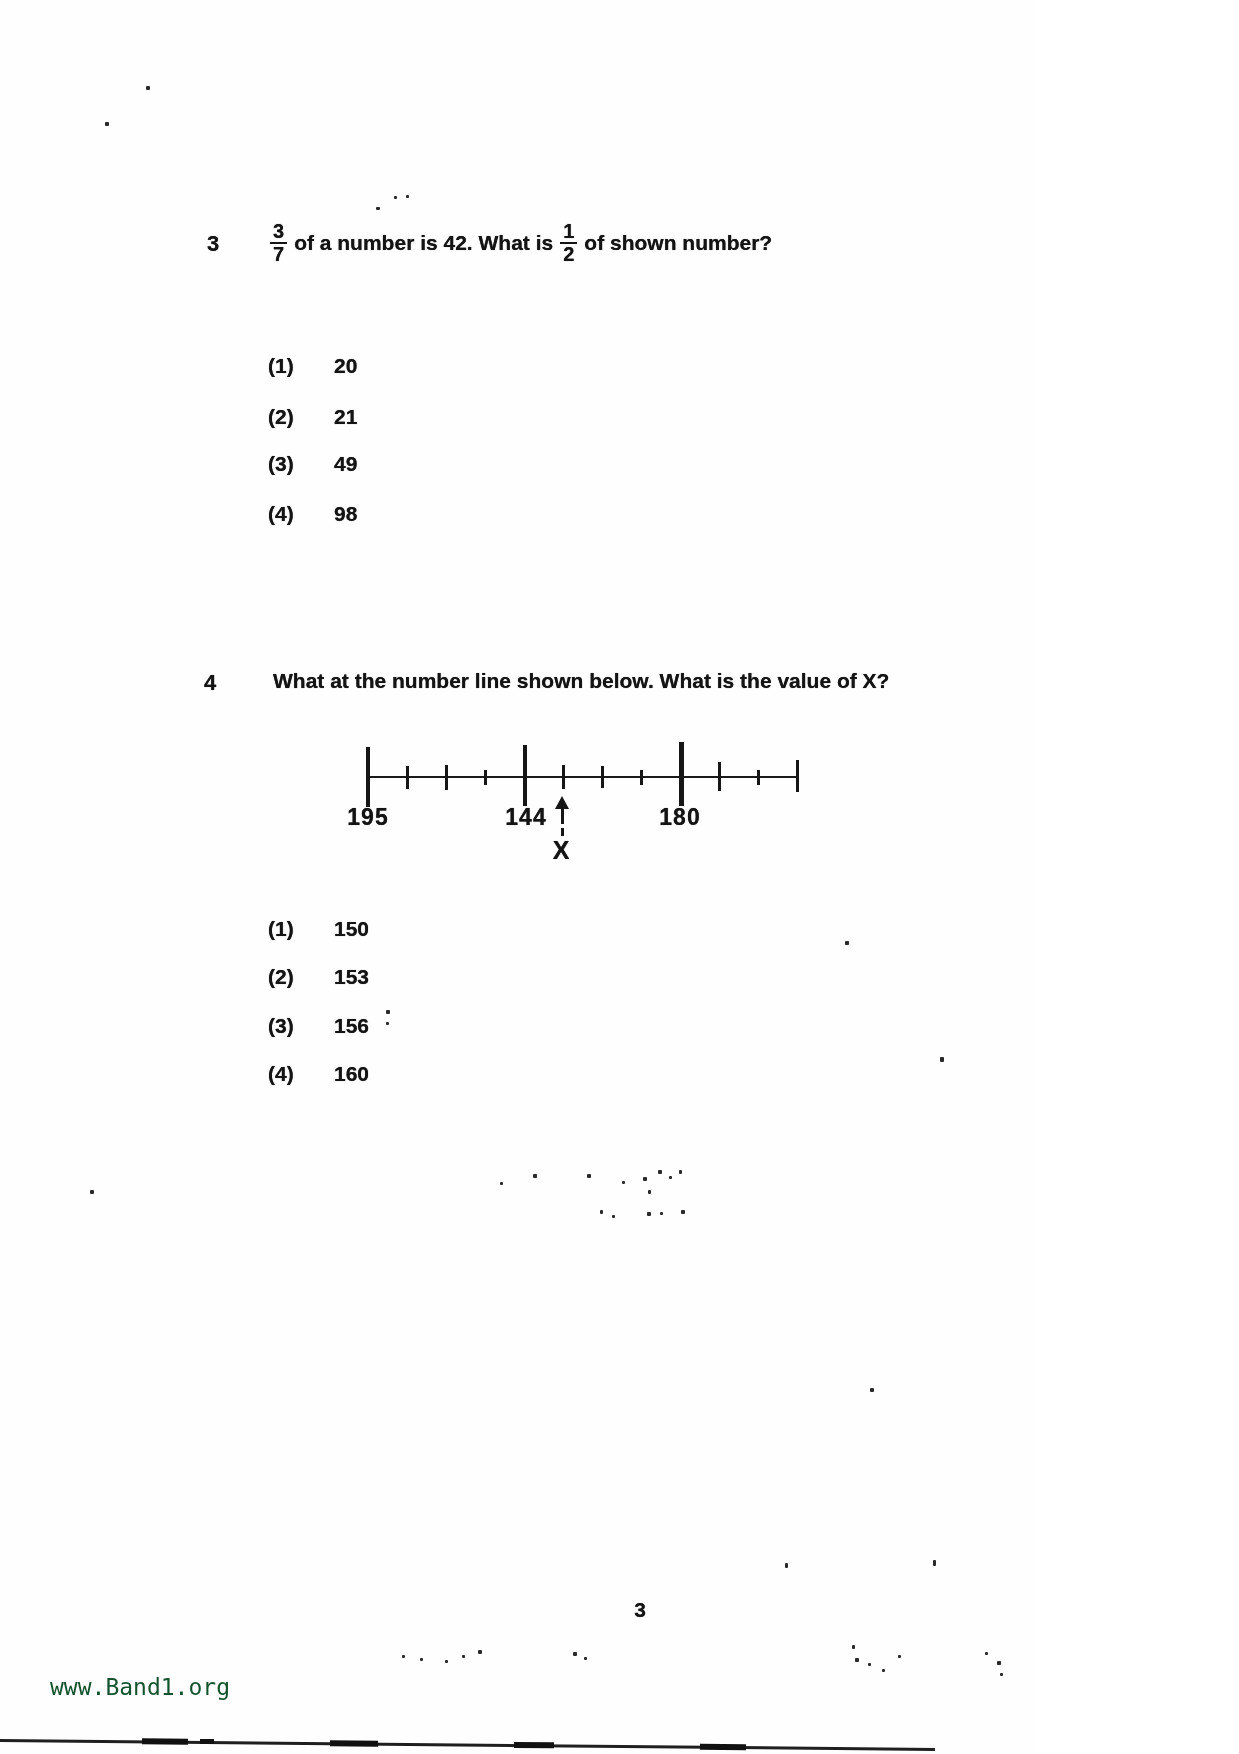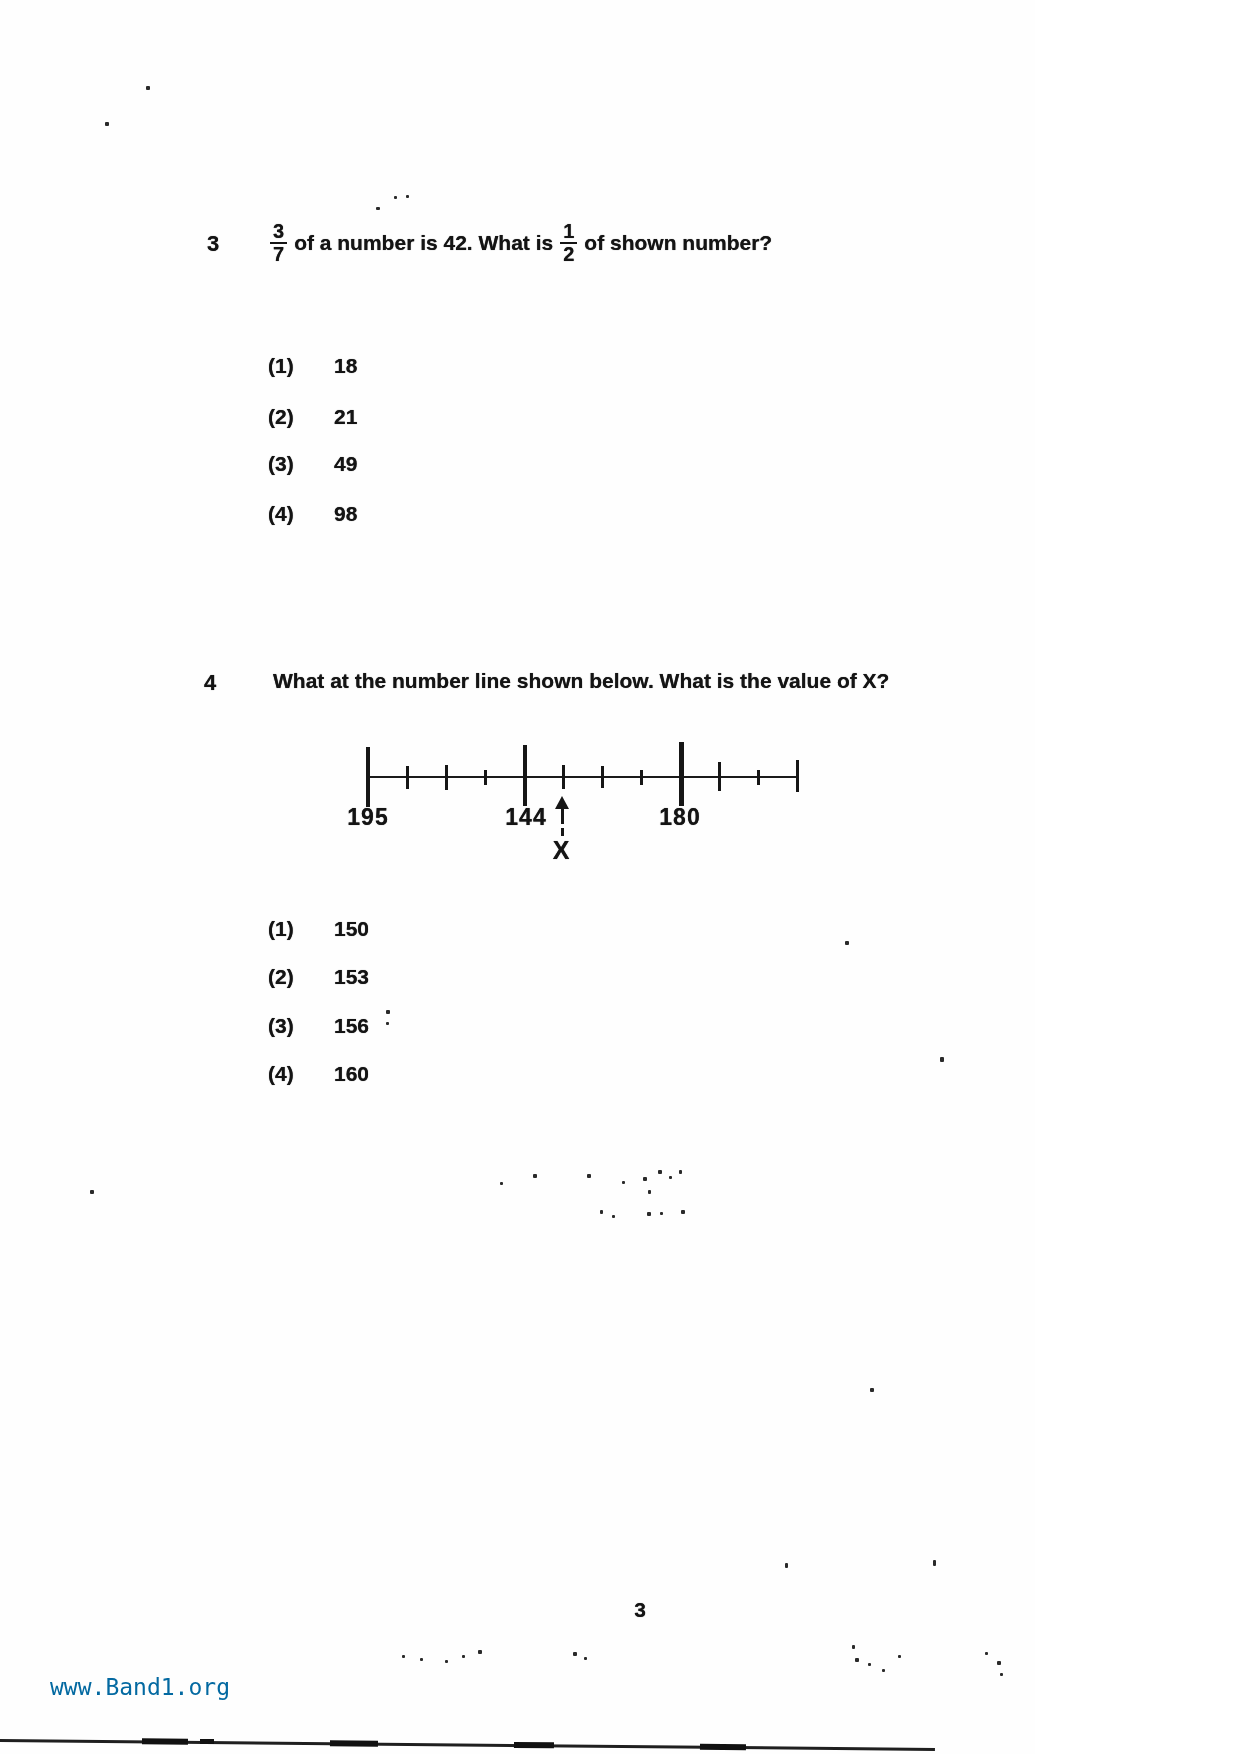--- a/index.html
+++ b/index.html
@@ -31,21 +31,21 @@
   .nl-label{ position:absolute; width:60px; top:74px; text-align:center;
              font-size:23px; font-weight:bold; letter-spacing:1px; }
   .nl-arrowhead{ position:absolute; left:215px; top:66px; width:0; height:0;
     border-left:7px solid transparent; border-right:7px solid transparent;
     border-bottom:13px solid #161616; }
   .nl-stem{ position:absolute; left:220.5px; background:#161616; width:3px; }
   .nl-x{ position:absolute; left:199px; top:106px; width:44px; text-align:center;
          font-size:25px; font-weight:bold; }
   .pagenum{ position:absolute; left:610px; top:1598px; width:60px; text-align:center;
             font-size:21px; font-weight:bold; }
-  .watermark{ position:absolute; left:50px; top:1674px; font-size:23px; color:#0369a1;
+  .watermark{ position:absolute; left:50px; top:1674px; font-size:23px; color:#14532d;
               font-family:"DejaVu Sans Mono", monospace; }
   .scanline{ position:absolute; left:0px; top:1739px; width:935px; height:2.6px;
              background:#1f1f1f; transform:rotate(0.55deg); transform-origin:left center; }
   .scanline .seg{ position:absolute; top:-2px; height:6px; background:#111; }
   .dot{ position:absolute; background:#2a2a2a; border-radius:1px; }
 </style>
 </head>
 <body>
 
 <div class="page">
@@ -68,21 +68,21 @@
       <span>of a number is 42. What is</span>
       <span class="frac">
           <span class="num">1</span>
           <span class="den">2</span>
         </span>
       <span>of shown number?</span>
     </div>
 
     <div class="opt-row smudge" style="top:354px;">
       <span class="opt-label">(1)</span>
-      <span class="opt-value">18</span>
+      <span class="opt-value">20</span>
     </div>
     <div class="opt-row smudge" style="top:405px;">
       <span class="opt-label">(2)</span>
       <span class="opt-value">21</span>
     </div>
     <div class="opt-row smudge" style="top:452px;">
       <span class="opt-label">(3)</span>
       <span class="opt-value">49</span>
     </div>
     <div class="opt-row smudge" style="top:502px;">

